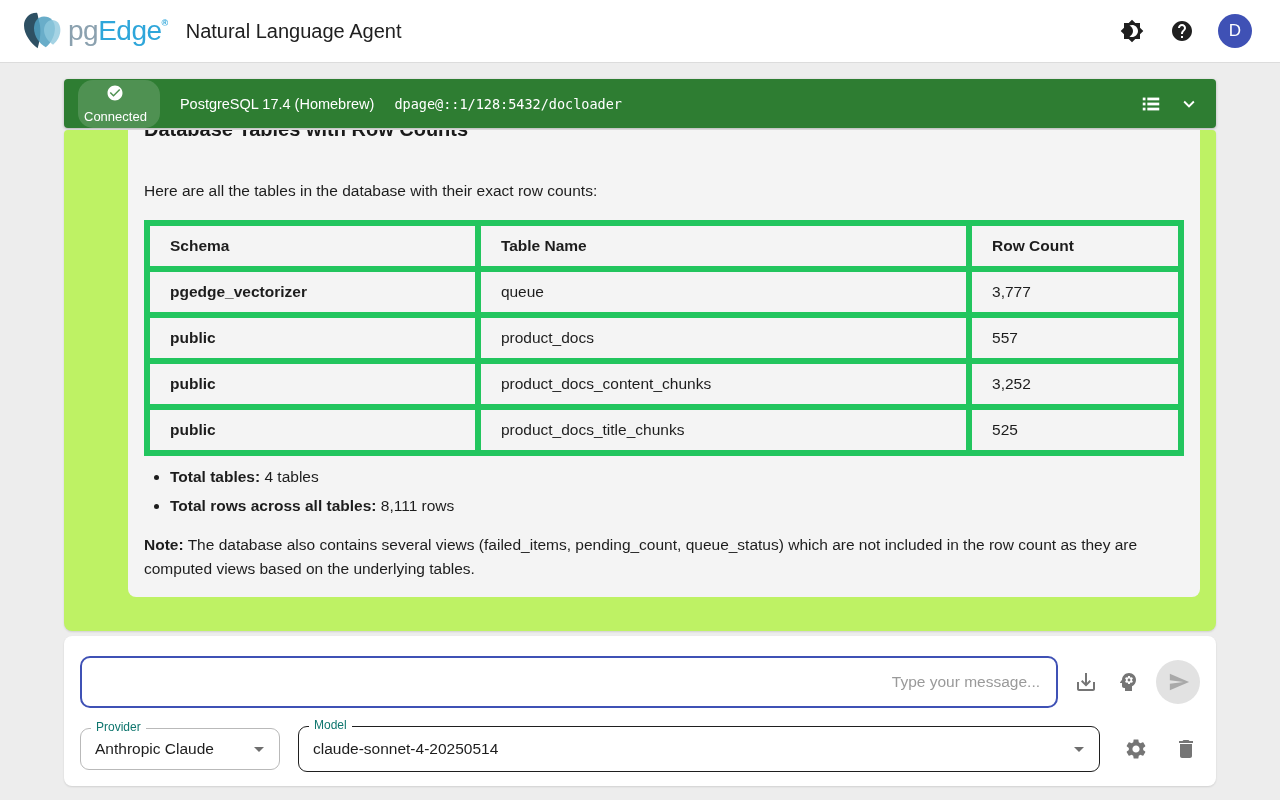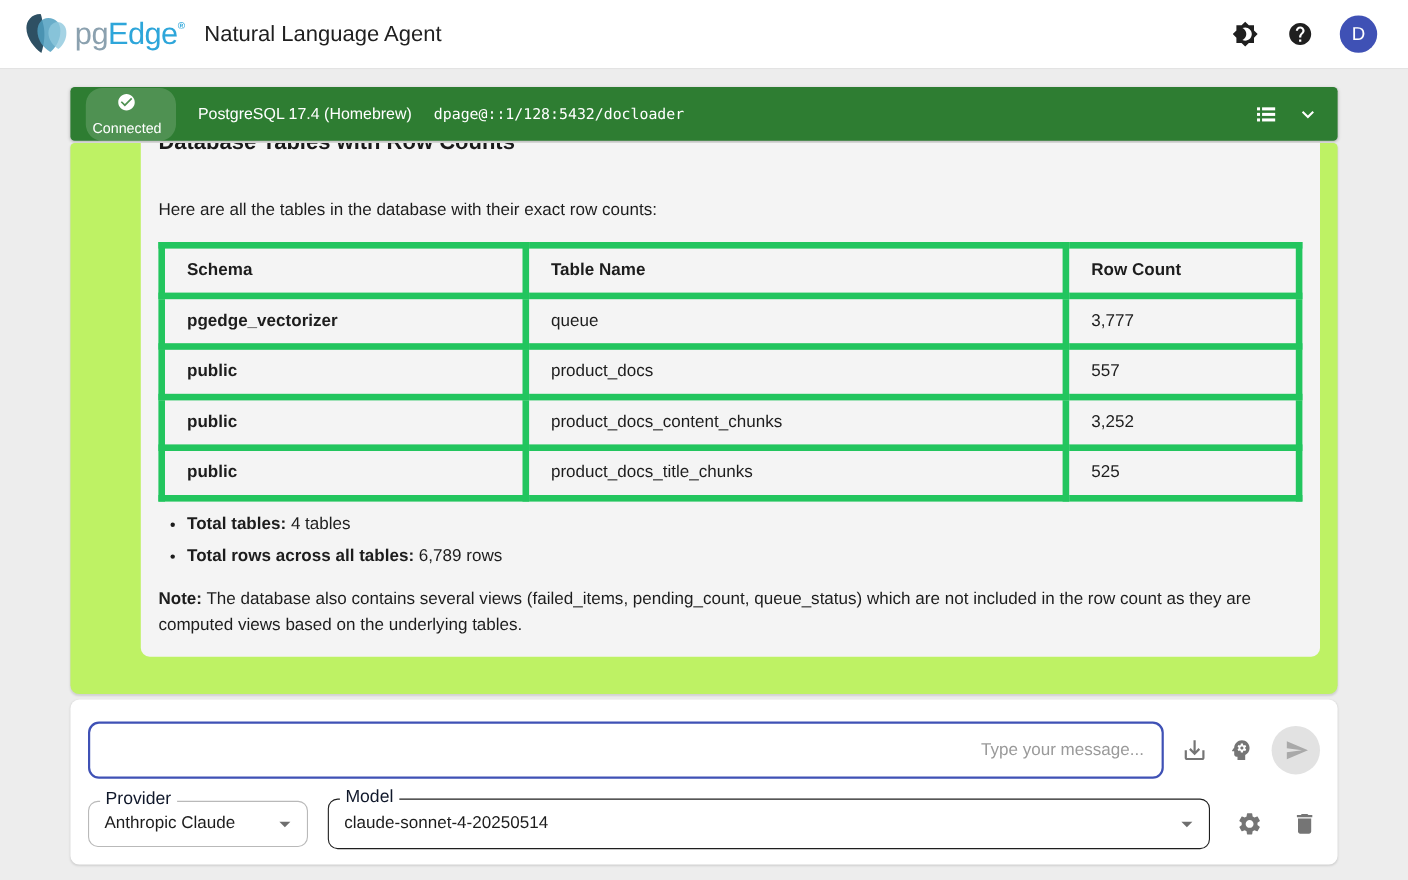--- a/index.html
+++ b/index.html
@@ -105,21 +105,21 @@
   }
   .send-btn svg { width: 22px; height: 22px; fill: currentColor; margin-left: 2px; }
 
   .composer-row2 { margin-top: 18px; display: flex; align-items: center; gap: 18px; }
   .select {
     position: relative; border: 1px solid #b9b9b9; border-radius: 9px; height: 42px;
     display: flex; align-items: center; padding: 0 8px 0 14px; background: #fff; cursor: pointer;
   }
   .select .flabel {
     position: absolute; top: -9px; left: 10px; background: #fff; padding: 0 5px;
-    font-size: 16px; color: #0f172a; line-height: 14px;
+    font-size: 12px; color: #0f766e; line-height: 14px;
   }
   .select .val { font-size: 15.5px; color: #1d1d1d; flex: 1; white-space: nowrap; }
   .select .arrow { color: #6e6e6e; }
   .select .arrow svg { width: 24px; height: 24px; fill: currentColor; }
   .provider-select { width: 200px; }
   .model-select { flex: 1; height: 46px; border-color: #1f1f1f; }
   .composer-row2 .tool-btn { margin-left: 4px; }
 </style>
 </head>
 <body>
@@ -216,21 +216,21 @@
           <tr>
             <td class="schema-cell">public</td>
             <td>product_docs_title_chunks</td>
             <td>525</td>
           </tr>
         </tbody>
       </table>
 
       <ul class="summary-list">
         <li><strong>Total tables:</strong><span> 4 tables</span></li>
-        <li><strong>Total rows across all tables:</strong><span> 6,789 rows</span></li>
+        <li><strong>Total rows across all tables:</strong><span> 8,111 rows</span></li>
       </ul>
 
       <p class="note"><strong>Note:</strong><span> The database also contains several views (failed_items, pending_count, queue_status) which are not included in the row count as they are computed views based on the underlying tables.</span></p>
     </div>
   </div>
 
   <div class="composer">
     <div class="composer-row1">
       <input class="msg-input" type="text" placeholder="Type your message..." style="">
       <button class="tool-btn">

